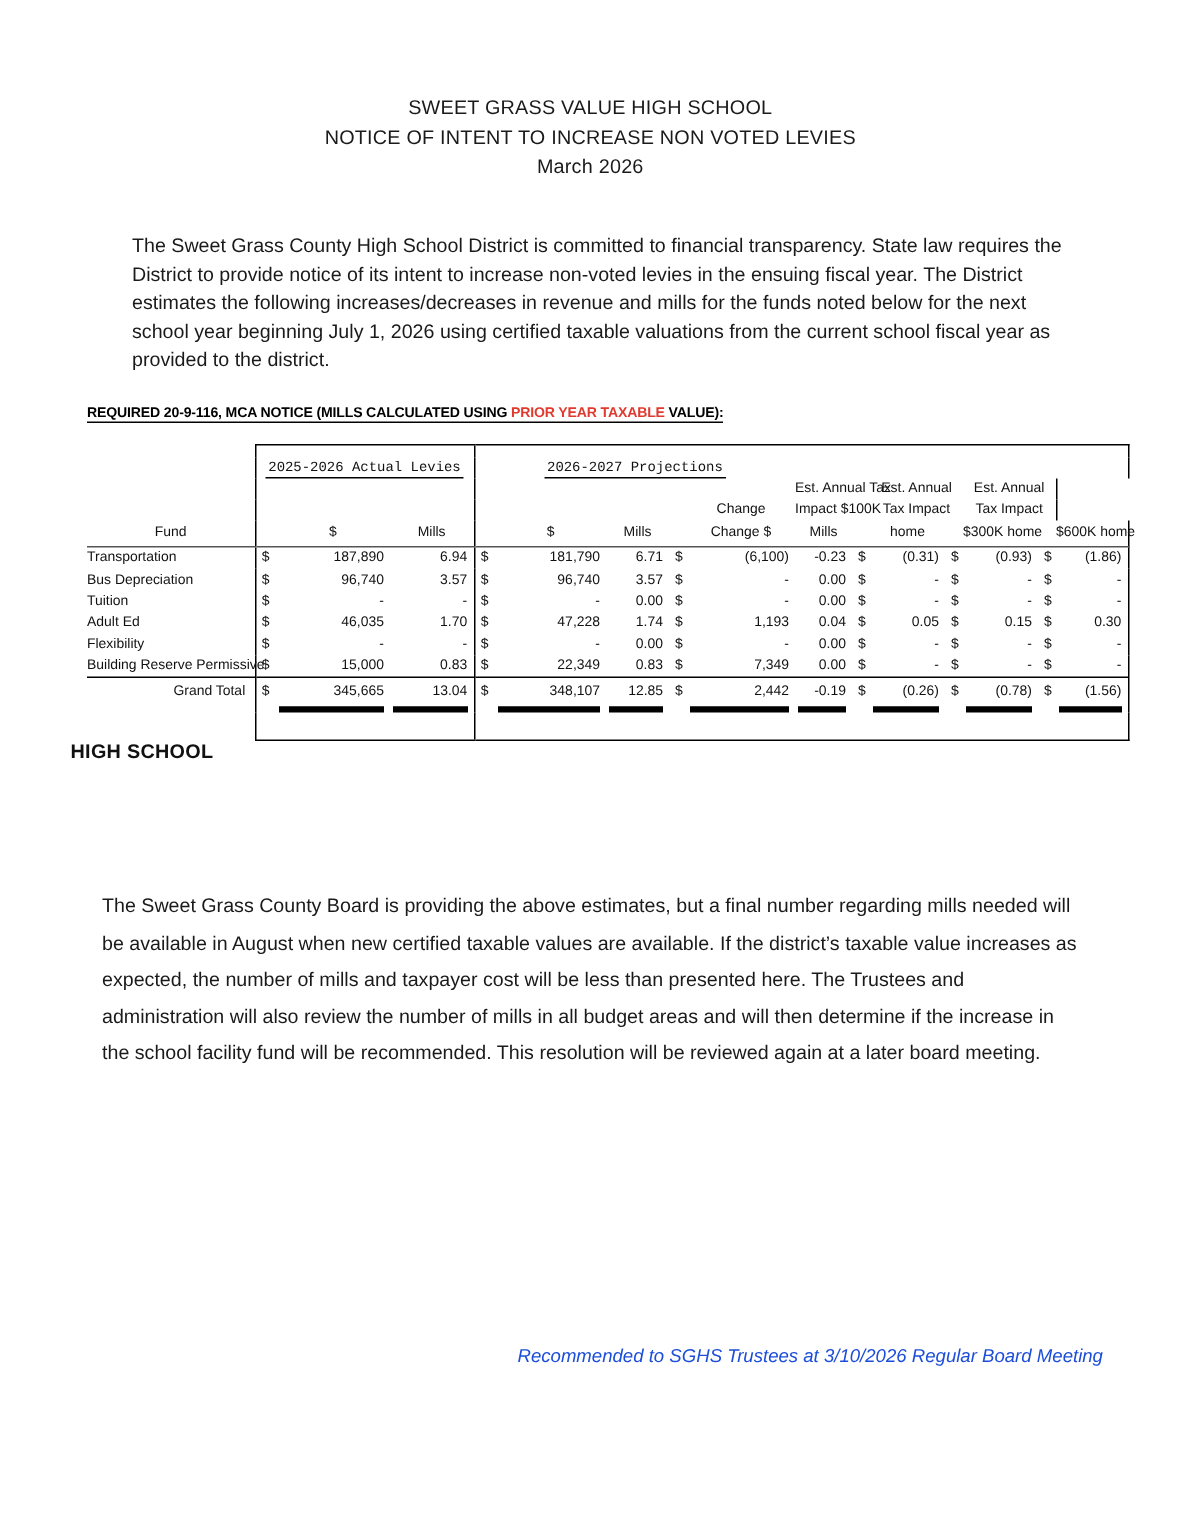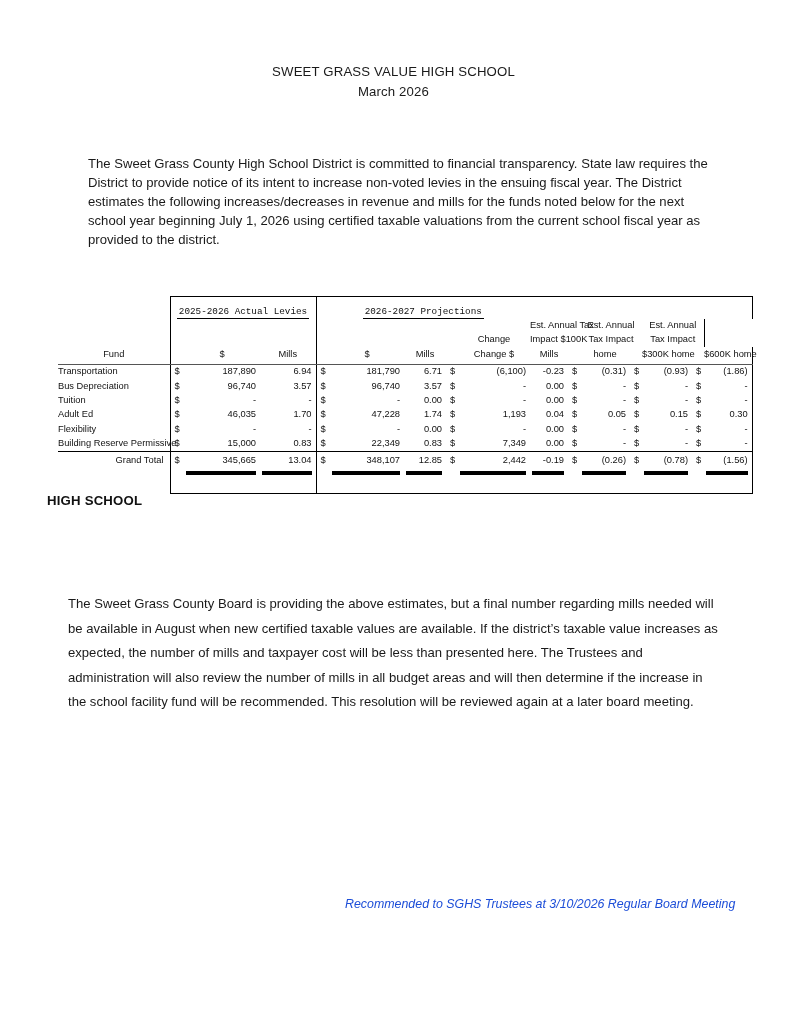--- a/index.html
+++ b/index.html
@@ -180,25 +180,29 @@
     white-space: nowrap;
   }
 </style>
 </head>
 <body>
 
 <div class="page">
 
   <div class="title-block">
     <span class="title-line">SWEET GRASS VALUE HIGH SCHOOL</span>
+    <span class="title-line">NOTICE OF INTENT TO INCREASE NON VOTED LEVIES</span>
     <span class="title-line">March 2026</span>
   </div>
 
   <p class="intro">The Sweet Grass County High School District is committed to financial transparency. State law requires the District to provide notice of its intent to increase non-voted levies in the ensuing fiscal year. The District estimates the following increases/decreases in revenue and mills for the funds noted below for the next school year beginning July 1, 2026 using certified taxable valuations from the current school fiscal year as provided to the district.</p>
 
+  <div class="required-line">
+    <span>REQUIRED 20-9-116, MCA NOTICE (MILLS CALCULATED USING </span><span class="red">PRIOR YEAR TAXABLE</span><span> VALUE):</span>
+  </div>
 
   <div class="table-wrap">
     <table class="levy">
       <colgroup>
         <col class="c-fund">
           <col class="c-d1">
           <col class="c-v1">
           <col class="c-m1">
         <col class="c-d2">
           <col class="c-v2">

